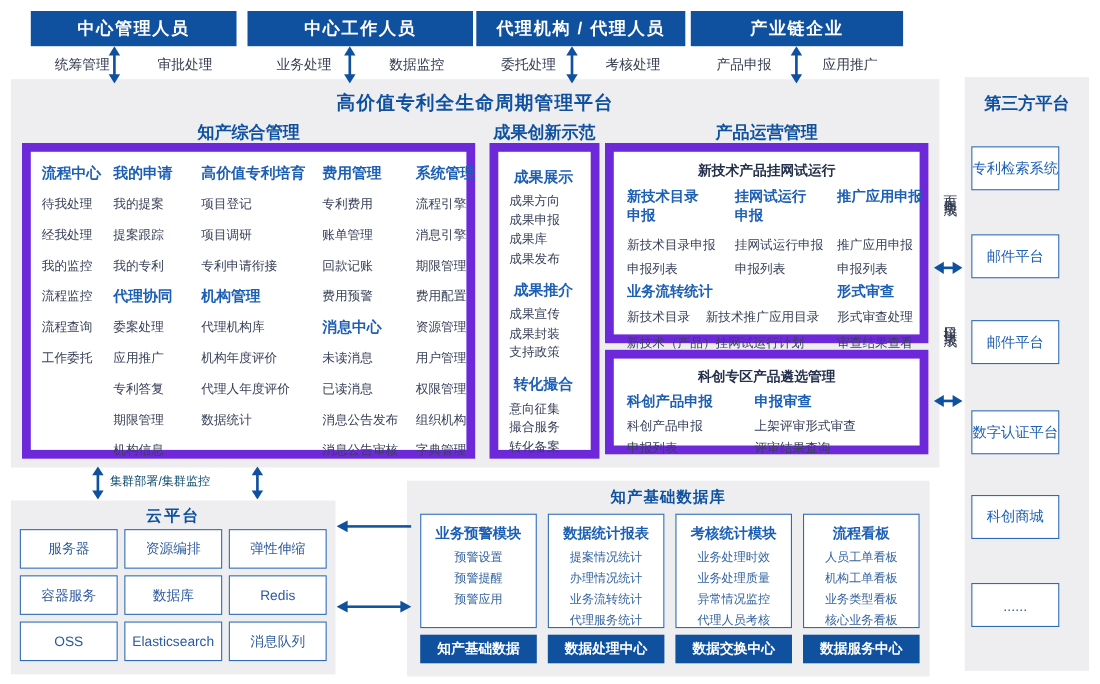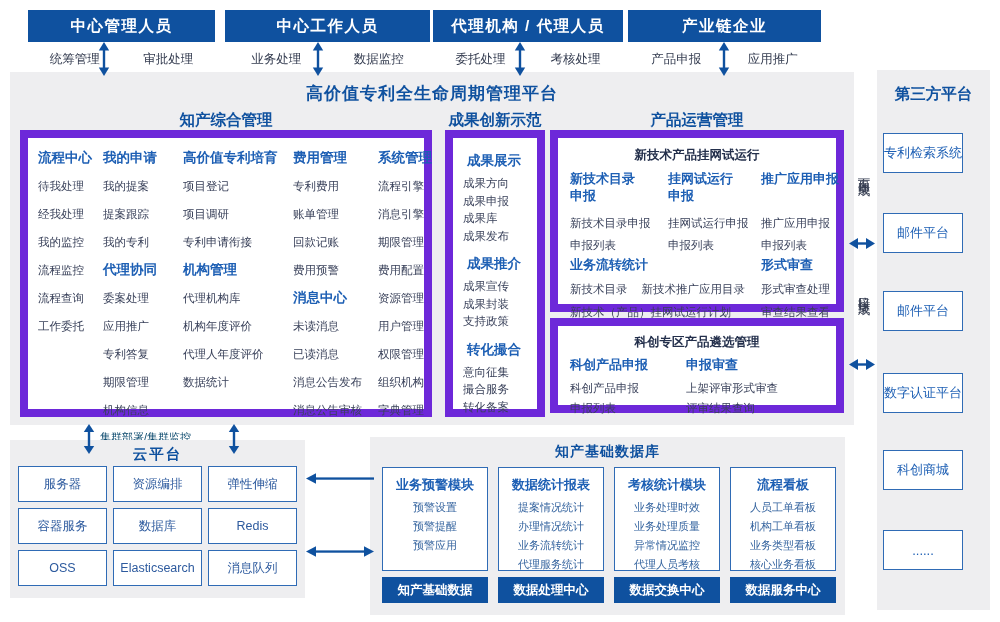--- a/index.html
+++ b/index.html
@@ -215,21 +215,21 @@
     <div class="tp-box" style="top:303px">数字认证平台</div>
     <div class="tp-box" style="top:380px">科创商城</div>
     <div class="tp-box" style="top:460px">......</div>
   </div>
 
   <div class="vtext" style="left:855px;top:168px">页面集成</div>
   <div class="vtext" style="left:855px;top:287px">接口集成</div>
 
   <div class="cluster-label" style="left:100px;top:430px;width:120px">集群部署/集群监控</div>
 
-  <div class="panel" style="left:10px;top:440px;width:295px;height:158px">
+  <div class="panel" style="left:10px;top:455px;width:295px;height:158px">
     <div class="ptitle" style="top:5px;font-size:14.5px;letter-spacing:2px">云平台</div>
     <div class="cloud-cell" style="left:8px;top:26px">服务器</div>
     <div class="cloud-cell" style="left:103px;top:26px">资源编排</div>
     <div class="cloud-cell" style="left:198px;top:26px">弹性伸缩</div>
     <div class="cloud-cell" style="left:8px;top:68px">容器服务</div>
     <div class="cloud-cell" style="left:103px;top:68px">数据库</div>
     <div class="cloud-cell" style="left:198px;top:68px">Redis</div>
     <div class="cloud-cell" style="left:8px;top:110px">OSS</div>
     <div class="cloud-cell" style="left:103px;top:110px">Elasticsearch</div>
     <div class="cloud-cell" style="left:198px;top:110px">消息队列</div>

